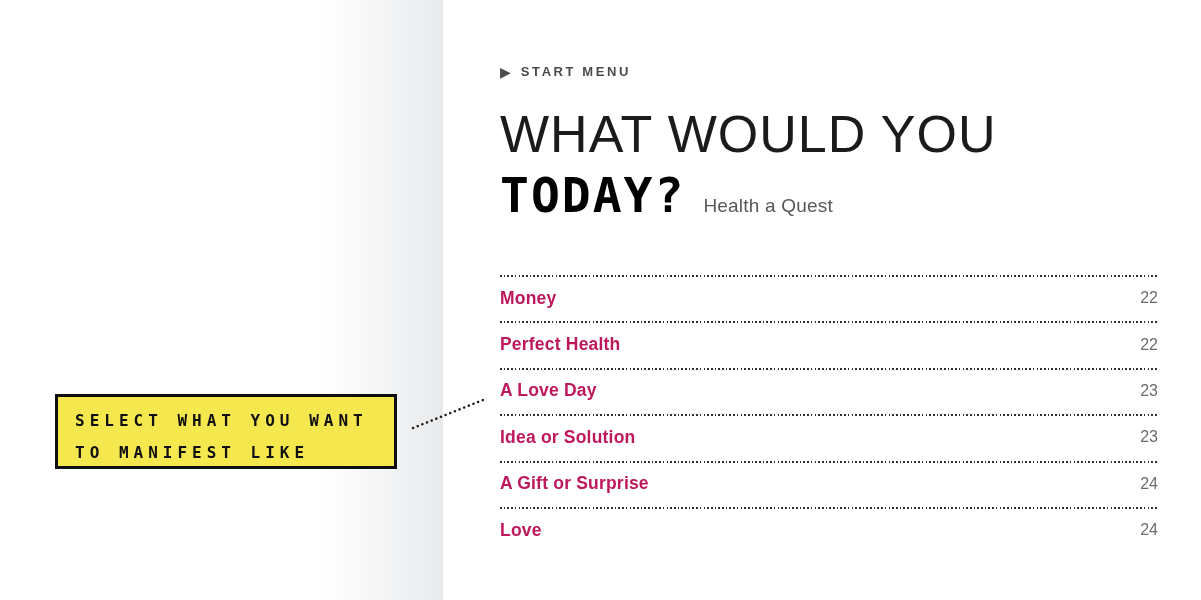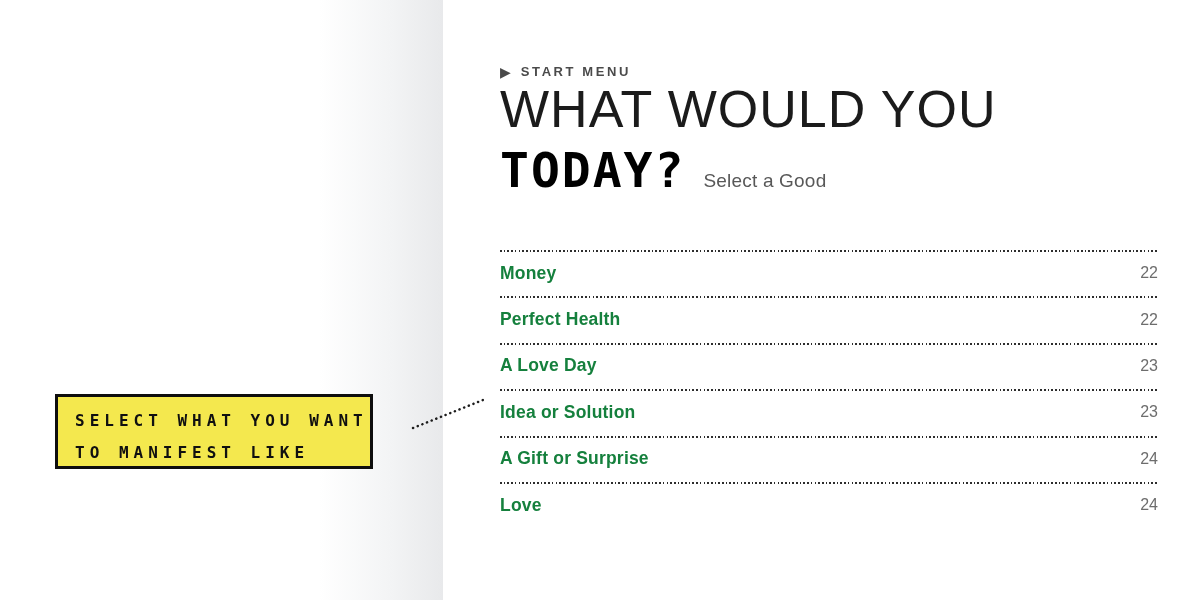--- a/index.html
+++ b/index.html
@@ -47,20 +47,21 @@
   }
   .kicker .kicker-label {
     font-size: 13px;
     font-weight: bold;
     letter-spacing: 2.6px;
     text-align: center;
   }
 
   
   .title {
+    margin-top: 25px;
     font-size: 52px;
     line-height: 61px;
     font-weight: 300;
     letter-spacing: 1px;
     color: #1b1b1b;
     white-space: nowrap;
   }
   .title-line3 {
     display: flex;
     align-items: baseline;
@@ -95,35 +96,35 @@
   .quest-row::before {
     content: "";
     position: absolute;
     top: 0; left: 0; right: 0;
     height: 2px;
     background: repeating-linear-gradient(90deg, #2d2d2d 0 1.6px, transparent 1.6px 3.7px);
   }
   .quest-label {
     font-size: 17.5px;
     font-weight: bold;
-    color: #15803d;
+    color: #be185d;
     letter-spacing: 0.2px;
   }
   .quest-page {
     font-size: 16px;
     color: #6d6d6d;
     margin-left: 48px;
   }
 
   
   .callout {
     position: absolute;
     left: 55px;
     top: 394px;
-    width: 318px;
+    width: 342px;
     height: 75px;
     background: #f4e84e;
     border: 3.5px solid #0e0e0e;
     padding: 8px 0 16px 17px;
   }
   .callout-line {
     font-family: "DejaVu Sans Mono", monospace;
     font-weight: bold;
     font-size: 16px;
     line-height: 31.5px;
@@ -152,21 +153,21 @@
 
   <div class="kicker">
     <span class="tri">▶</span>
     <span class="kicker-label">START MENU</span>
   </div>
 
   <div class="title">
     <div>WHAT WOULD YOU</div>
     <div class="title-line3">
       <span class="pixel-title">TODAY?</span>
-      <span class="subtitle">Select a Good</span>
+      <span class="subtitle">Health a Quest</span>
     </div>
   </div>
 
   <div class="quest-list">
     <div class="quest-row">
       <span class="quest-label">Money</span>
       <span class="quest-page">22</span>
     </div>
     <div class="quest-row">
       <span class="quest-label">Perfect Health</span>

